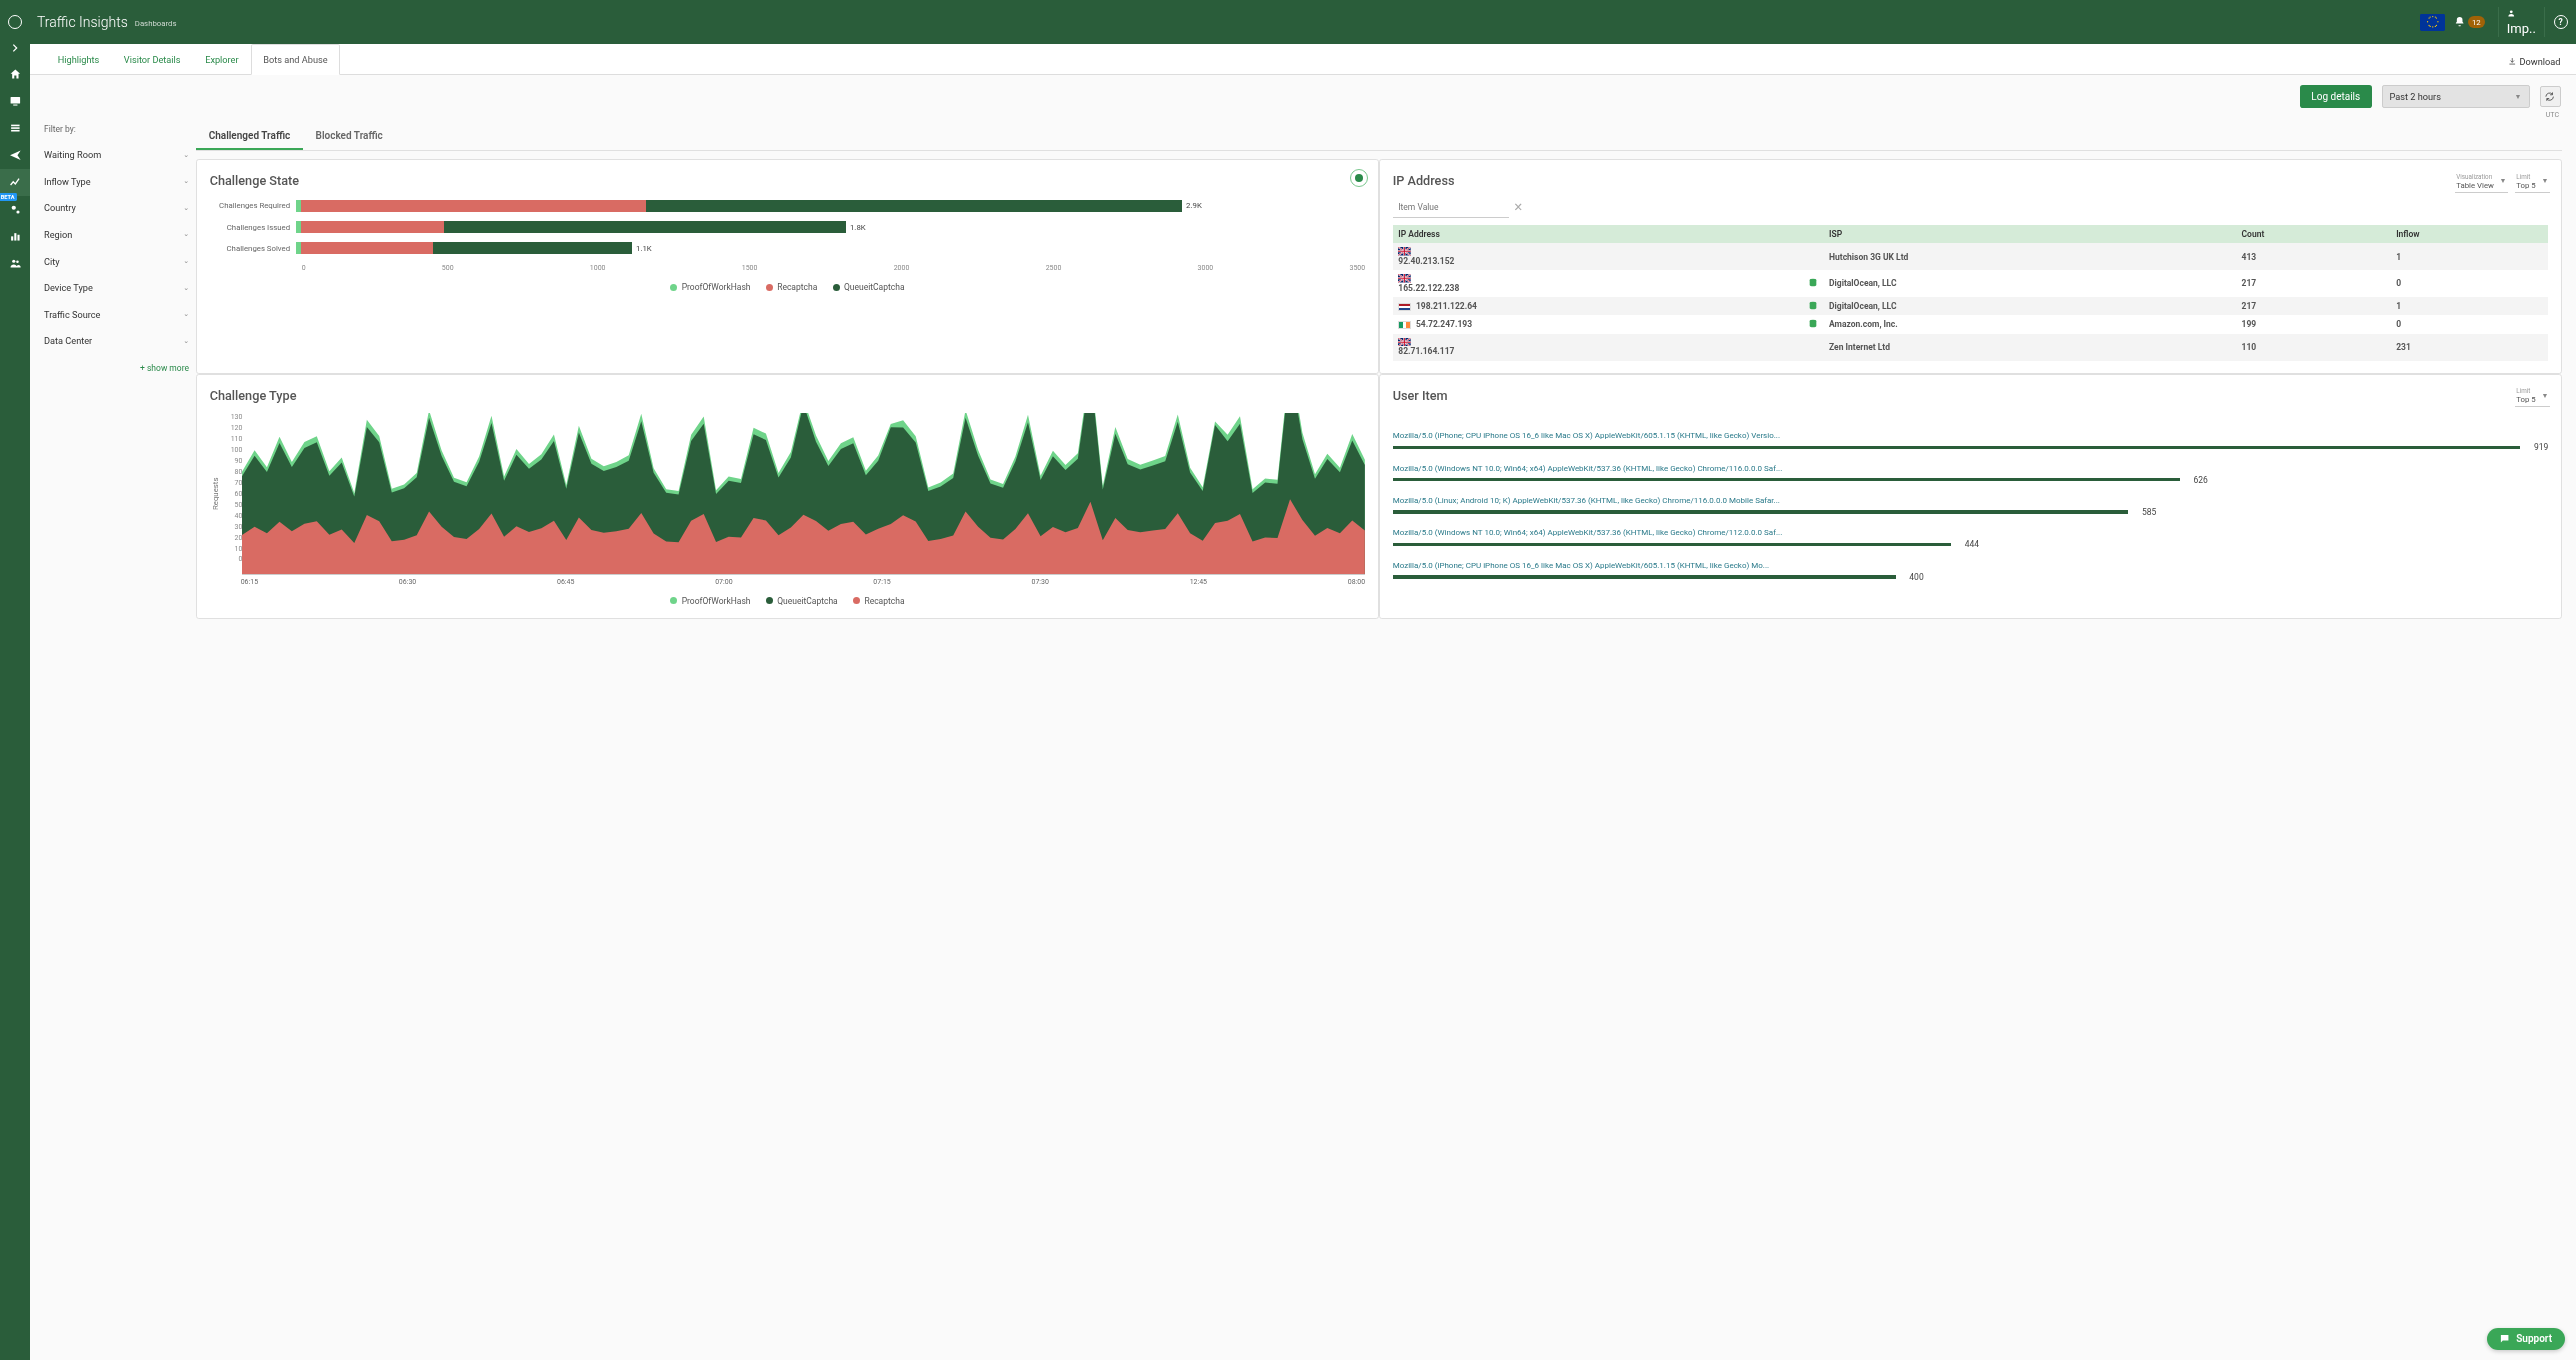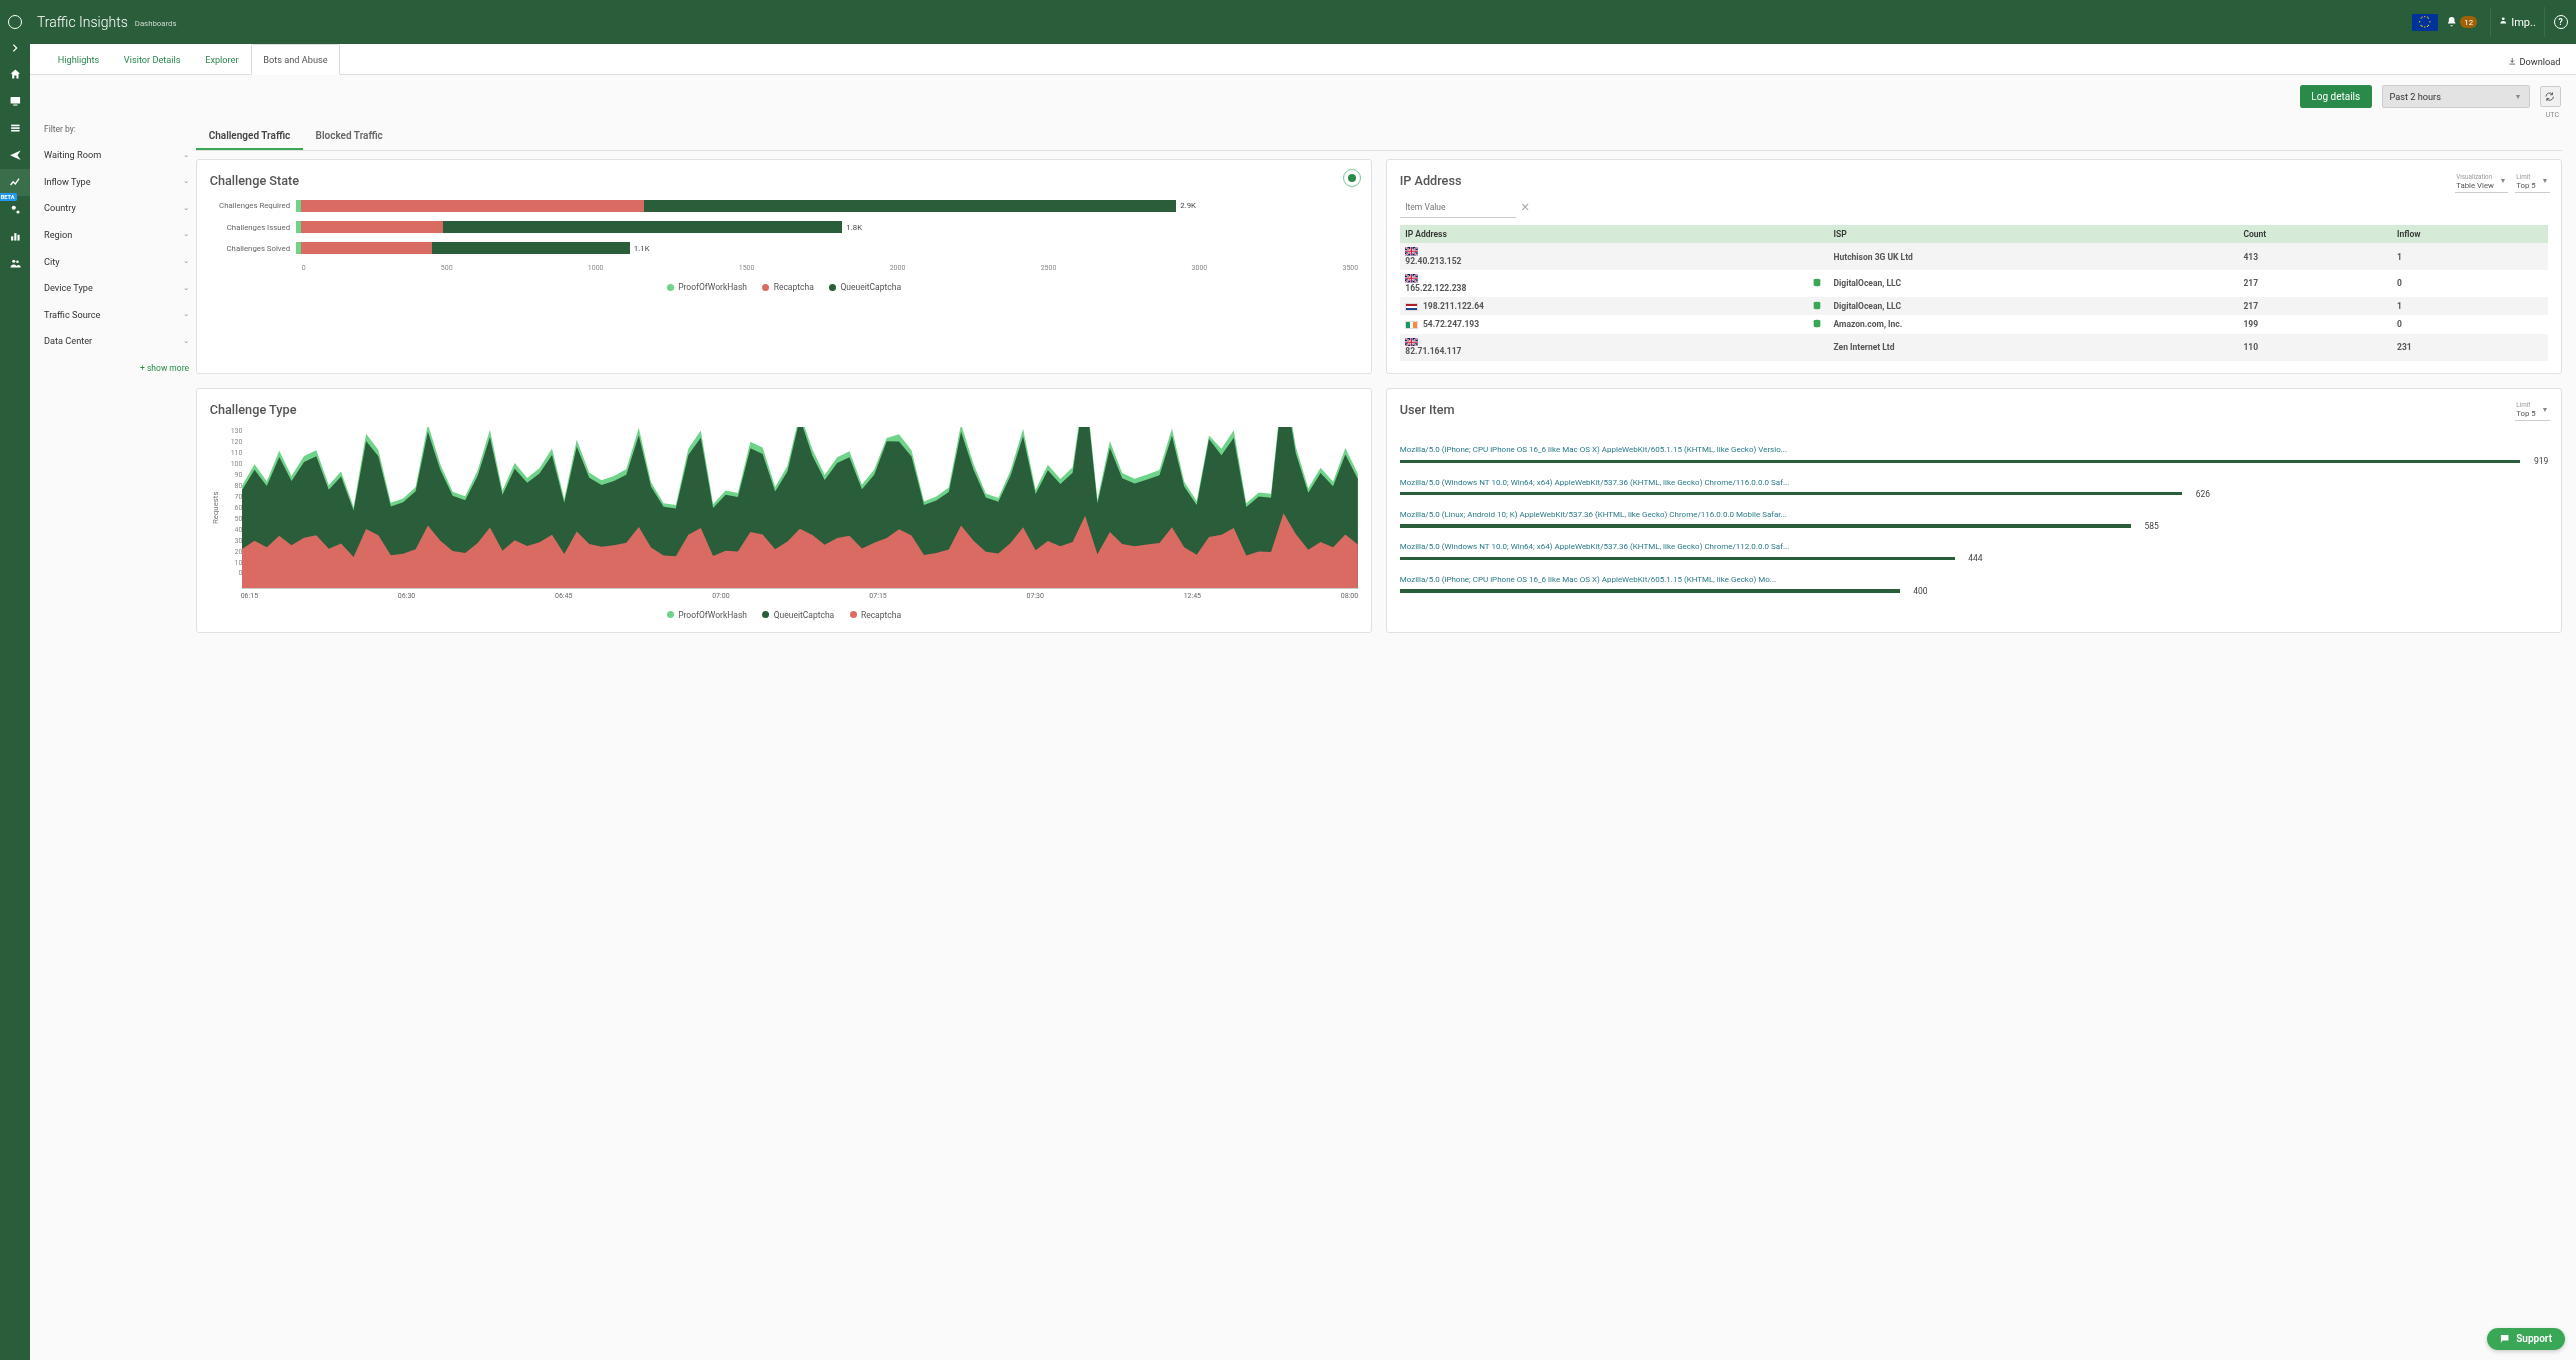--- a/index.html
+++ b/index.html
@@ -10,21 +10,21 @@
 .logo-slot { width: 30px; display:flex; align-items:center; justify-content:center; }
 .logo-circle { width:14px; height:14px; border:1.4px solid #fff; border-radius:50%; }
 .topbar-title { font-size: 14px; font-weight: 300; margin-left: 7px; }
 .topbar-sub { font-size: 7.8px; color: #cfd9d1; margin-left: 7px; align-self: center; margin-top:3.5px; }
 .topbar-spacer { flex: 1; }
 .topbar-flag { width: 25.4px; height: 17px; background: #039; display:flex; align-items:center; justify-content:center; border-radius:1.4px; margin-right:8.5px;}
 .topbar-flag svg { width:15.5px; height:15.5px; }
 .topbar-bell { display:flex; align-items:center; gap:2.8px; margin-right: 12.7px; }
 .bell-badge { background:#a16207; color:#fff; font-size:7.8px; padding:1.4px 4.2px; border-radius:7px;}
 .topbar-divider { width:0.7px; height:30px; background:#3a6d4a; }
-.topbar-user { font-size:11px; padding:0 8.5px; display:flex; align-items:flex-start; gap:3.5px;}
+.topbar-user { font-size:13px; padding:0 8.5px; display:flex; align-items:flex-start; gap:3.5px;flex-direction:column;}
 .topbar-help { width:14px; height:14px; border:1.4px solid #fff; border-radius:50%; display:flex; align-items:center; justify-content:center; font-size:8.5px; font-weight:bold; margin:0 8.5px;}
 
 
 .sidenav { position:fixed; top:30px; left:0; bottom:0; width:30px; background:#2a5d3a; display:flex; flex-direction:column; align-items:center; padding-top:4.2px; z-index:10;}
 .sidenav-item { width:30px; height:27px; display:flex; align-items:center; justify-content:center; color:#dfe6e1; cursor:pointer; position:relative;}
 .sidenav-item.active { background:#3a6d4a; }
 .beta-tag { position:absolute; top:-2.8px; left:-1.4px; background:#2196f3; color:#fff; font-size:5.6px; padding:0.7px 2.1px; border-radius:1.4px; font-weight:bold;}
 
 
 .page { margin-left: 30px; margin-top: 0; }
@@ -44,21 +44,21 @@
 .filters-col { width: 145px; flex-shrink:0; padding-top:1.4px;}
 .filter-label { font-size:8.5px; color:#666; margin-bottom:7px;}
 .filter-item { display:flex; justify-content:space-between; align-items:center; padding:7.8px 0; font-size:9.2px; color:#333; cursor:pointer;}
 .show-more { color:#2a8a4a; font-size:8.5px; text-align:right; padding-top:8.5px; cursor:pointer;}
 
 .panels-col { flex:1;}
 .inner-tabs { display:flex; border-bottom:0.7px solid #e0e0e0; margin-bottom:8.5px;}
 .inner-tab { padding:7px 12.7px; font-size:10px; font-weight:600; color:#666; cursor:pointer;}
 .inner-tab.active { color:#444; border-bottom:2.1px solid #3aa757;}
 
-.panel-grid { display:grid; grid-template-columns: 1fr 1fr; gap:14px;}
+.panel-grid { display:grid; grid-template-columns: 1fr 1fr; gap:0;}
 .card { background:#fff; border:0.7px solid #e0e0e0; border-radius:2.8px; padding:12.7px; position:relative;}
 .card-title { font-size:12.7px; font-weight:500; color:#555; margin-bottom:10px;}
 
 
 .hbar-row { display:flex; align-items:center; margin-bottom:5.6px; height:15.5px;}
 .hbar-label { width:86px; text-align:right; font-size:7.8px; color:#666; padding-right:5.6px;}
 .hbar-track { flex:1; display:flex; align-items:center; height:11.3px;}
 .hbar-seg { height:11.3px;}
 .hbar-val { font-size:7.8px; color:#444; margin-left:4.2px;}
 .hbar-axis { display:flex; margin-left:92px; font-size:7px; color:#888; justify-content:space-between; padding-top:2.8px;}

